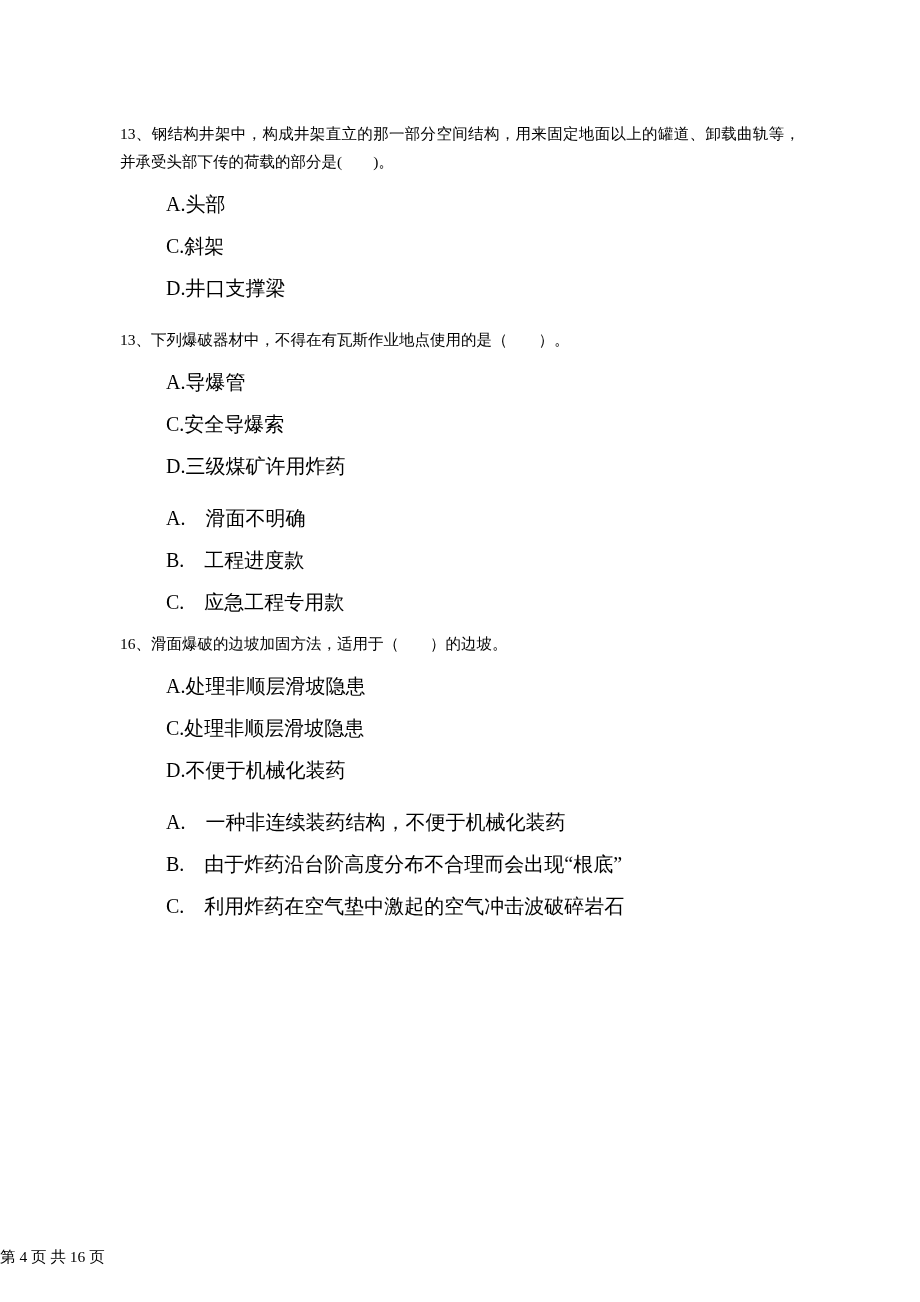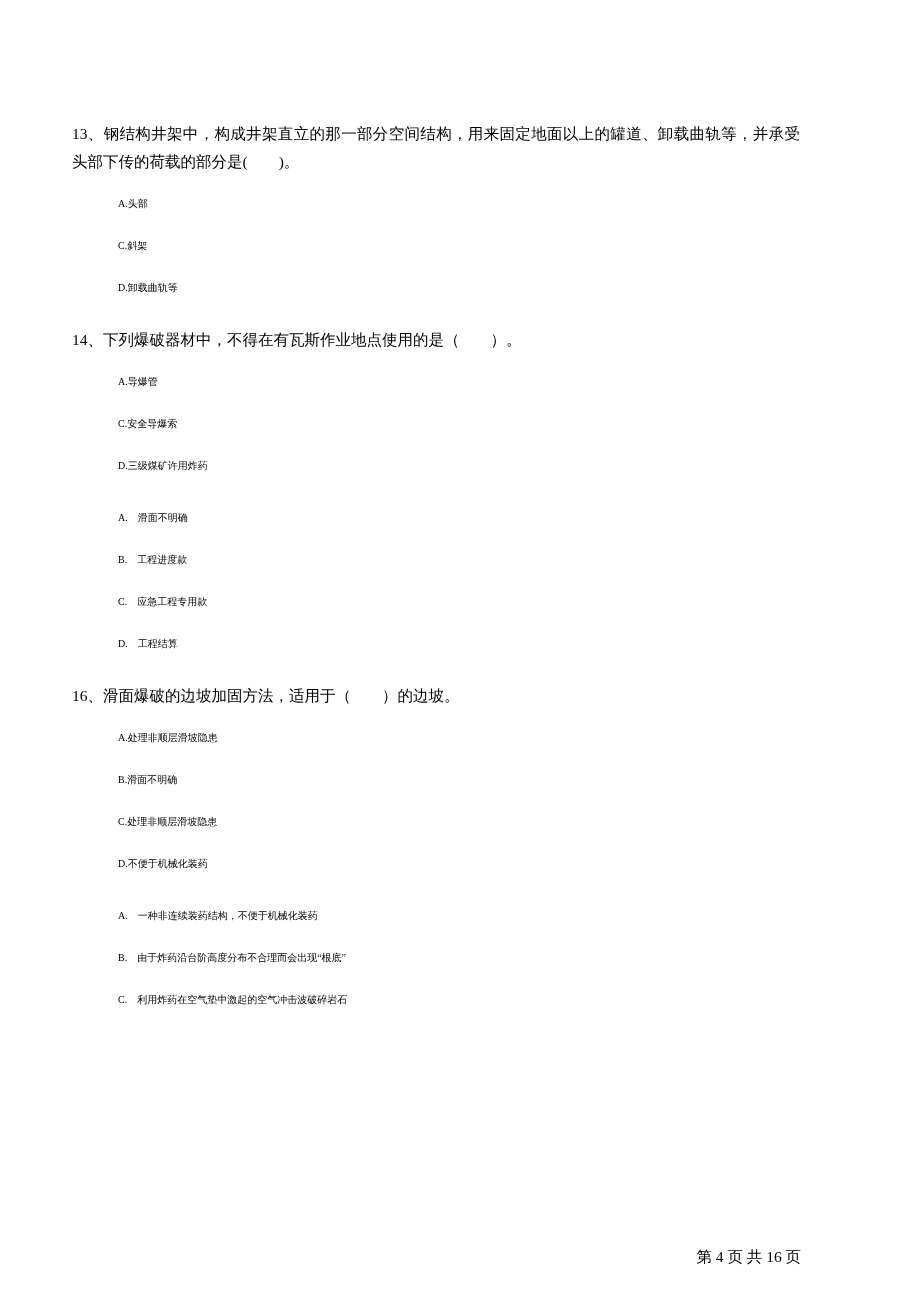--- a/index.html
+++ b/index.html
@@ -6,75 +6,73 @@
     margin: 0;
     padding: 0;
     width: 920px;
     background: #ffffff;
     font-family: "SimSun", "宋体", serif;
     color: #000000;
   }
   .page {
     width: 920px;
     min-height: 1302px;
-    padding: 120px 120px 0 72px;
+    padding: 120px 120px 0 120px;
     box-sizing: border-box;
     position: relative;
   }
   .q-line {
     font-size: 15.5px;
     line-height: 28px;
     margin-bottom: 14px;
     text-align: justify;
   }
   .q-line.first {
     text-indent: 0;
   }
   .opt {
-    font-size: 10px;
+    font-size: 20px;
     line-height: 28px;
     margin-left: 46px;
     margin-bottom: 14px;
     font-family: Liberation Serif, serif;
   }
   .opt.last {
     margin-bottom: 24px;
   }
   .footer {
     position: absolute;
     bottom: 34px;
     left: 0;
     width: 801px;
-    text-align: right;
+    text-align: left;
     font-size: 15.5px;
   }
 </style>
 </head>
 <body>
 
 <div class="page">
 
   <div class="q-line first">13、钢结构井架中，构成井架直立的那一部分空间结构，用来固定地面以上的罐道、卸载曲轨等，并承受头部下传的荷载的部分是(　　)。</div>
   <div class="opt">A.头部</div>
   <div class="opt">C.斜架</div>
-  <div class="opt last">D.卸载曲轨等</div>
+  <div class="opt last">D.井口支撑梁</div>
 
-  <div class="q-line">14、下列爆破器材中，不得在有瓦斯作业地点使用的是（　　）。</div>
+  <div class="q-line">13、下列爆破器材中，不得在有瓦斯作业地点使用的是（　　）。</div>
   <div class="opt">A.导爆管</div>
   <div class="opt">C.安全导爆索</div>
   <div class="opt last">D.三级煤矿许用炸药</div>
 
   <div class="opt">A.　滑面不明确</div>
   <div class="opt">B.　工程进度款</div>
   <div class="opt">C.　应急工程专用款</div>
-  <div class="opt last">D.　工程结算</div>
 
   <div class="q-line">16、滑面爆破的边坡加固方法，适用于（　　）的边坡。</div>
   <div class="opt">A.处理非顺层滑坡隐患</div>
-  <div class="opt">B.滑面不明确</div>
   <div class="opt">C.处理非顺层滑坡隐患</div>
   <div class="opt last">D.不便于机械化装药</div>
 
   <div class="opt">A.　一种非连续装药结构，不便于机械化装药</div>
   <div class="opt">B.　由于炸药沿台阶高度分布不合理而会出现“根底”</div>
   <div class="opt">C.　利用炸药在空气垫中激起的空气冲击波破碎岩石</div>
 
   <div class="footer">第 4 页 共 16 页</div>
 </div>
 

